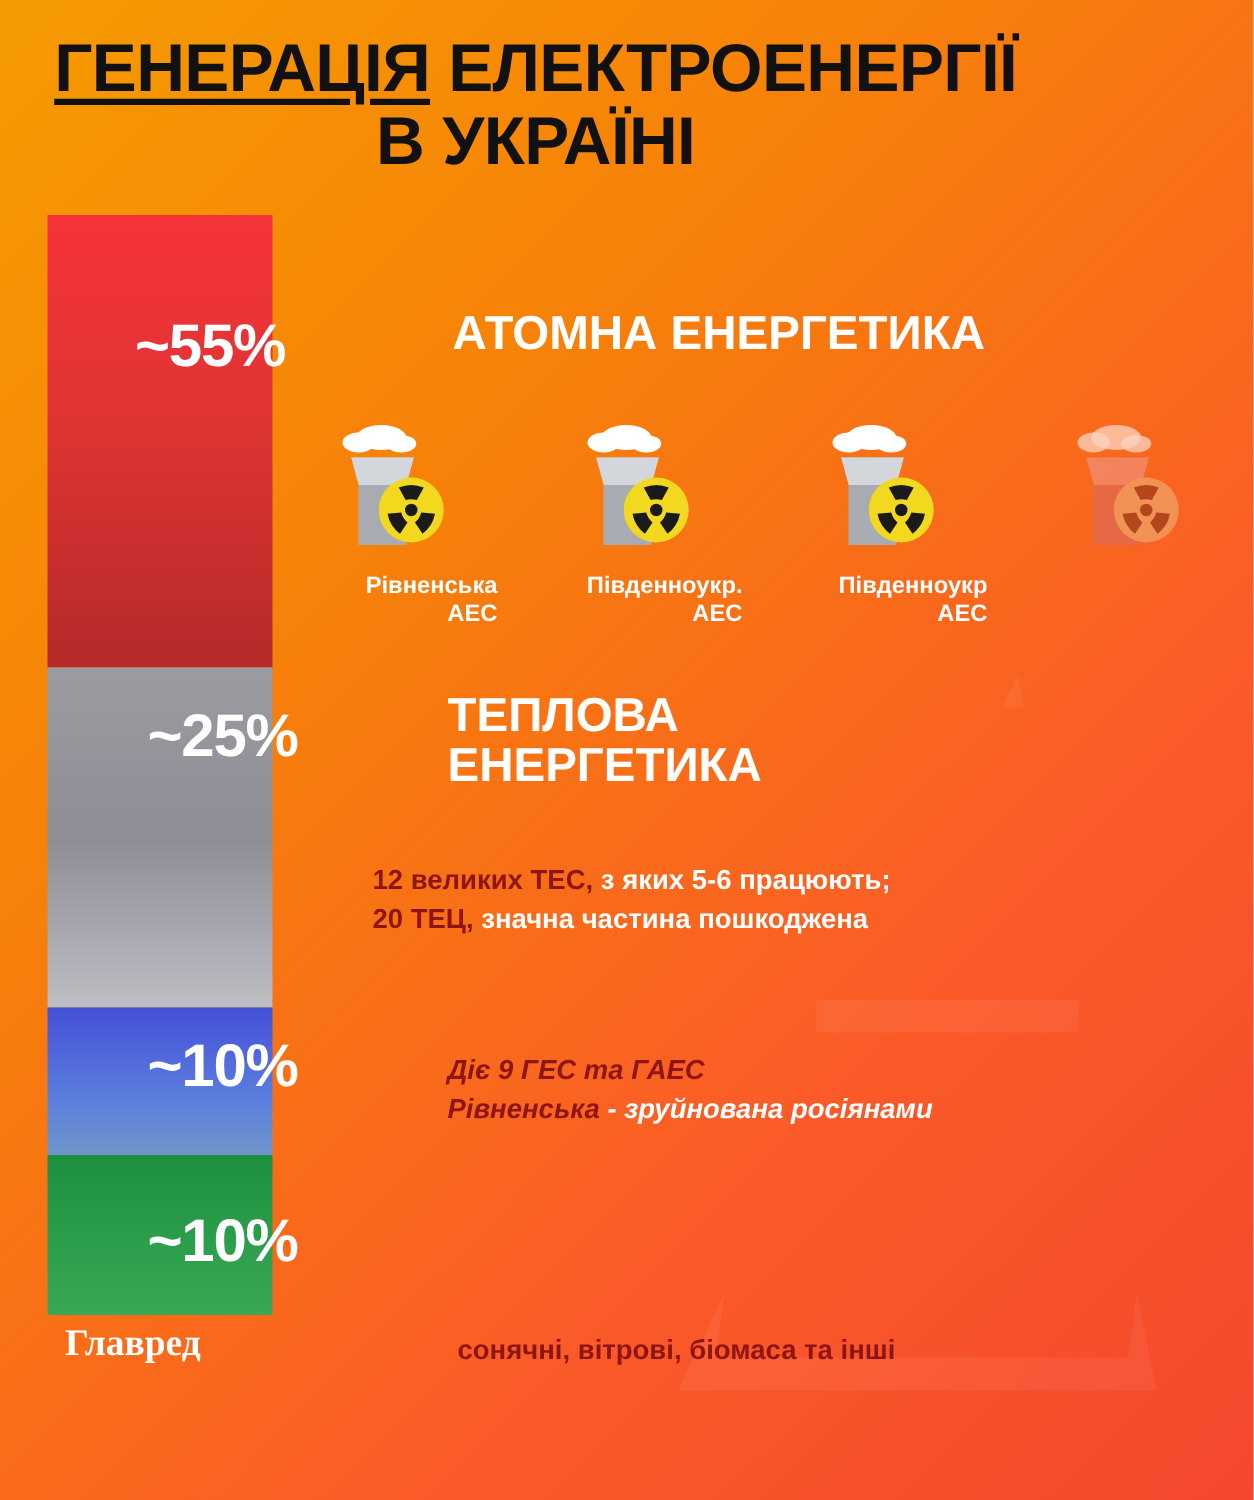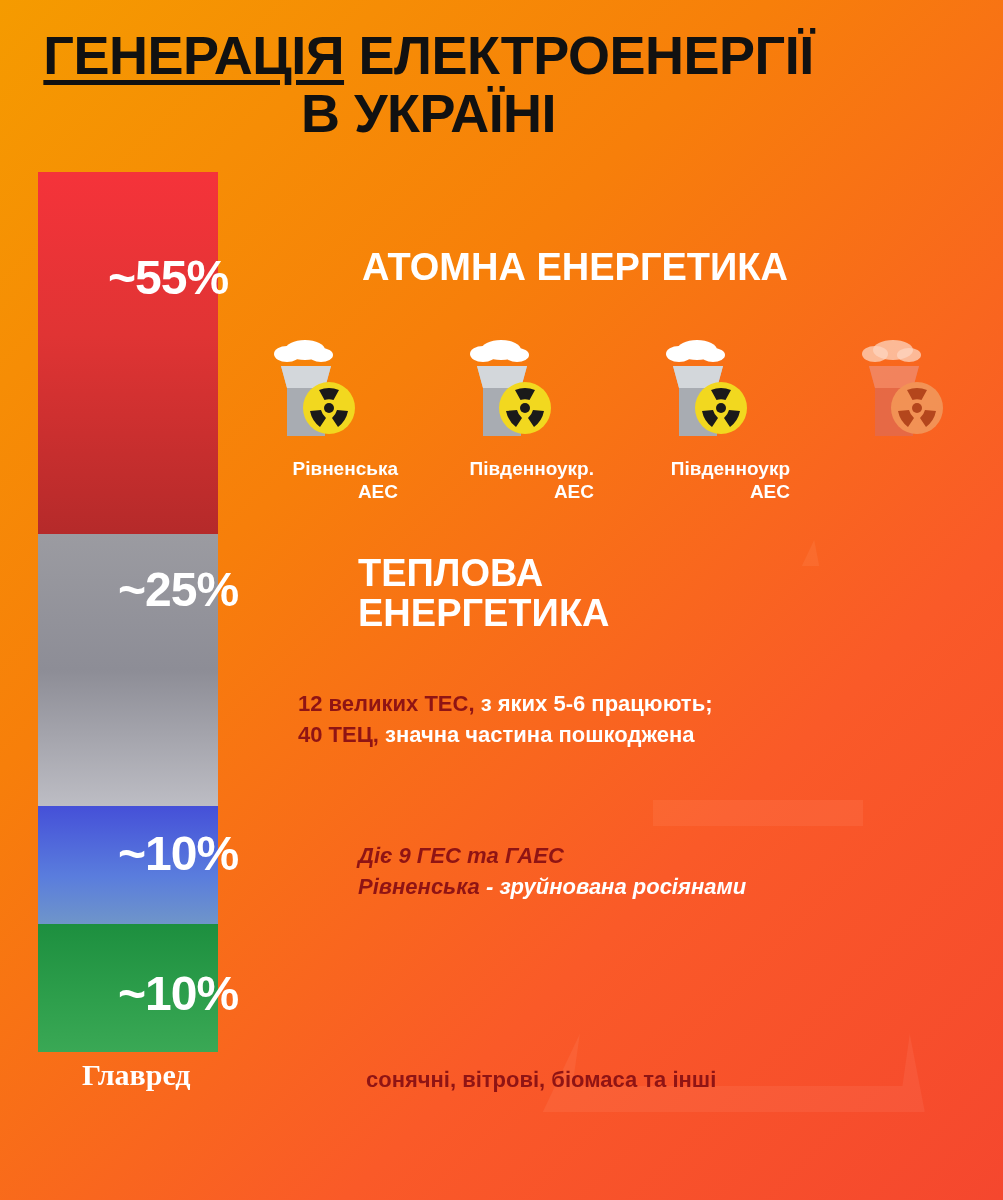--- a/index.html
+++ b/index.html
@@ -106,21 +106,20 @@
     background: linear-gradient(180deg, #1d8f3f 0%, #2e9f4c 60%, #3aa855 100%);
   }
   .brand {
     position: absolute;
     left: 52px;
     top: 1058px;
     font-size: 30px;
     font-weight: 700;
     color: #ffffff;
     font-family: "Liberation Serif", serif;
-    margin-left: 30px;
   }
 
   
   .pct {
     position: absolute;
     font-size: 48px;
     font-weight: 900;
     color: #ffffff;
     letter-spacing: -1px;
     white-space: nowrap;
@@ -303,21 +302,21 @@
             <path d="M-3,10 A 16 16 0 0 1 -8 2 L -19 3 A 26 26 0 0 0 -9 19 Z"></path>
           </g>
         </svg>
       </div>
     </div>
 
   </div>
 
   <div class="note n-thermal">
     <div><span class="dark">12 великих ТЕС,</span><span> з яких 5-6 працюють;</span></div>
-    <div><span class="dark">40 ТЕЦ,</span><span> значна частина пошкоджена</span></div>
+    <div><span class="dark">20 ТЕЦ,</span><span> значна частина пошкоджена</span></div>
   </div>
 
   <div class="note n-hydro">
     <div><span class="dark">Діє 9 ГЕС та ГАЕС</span></div>
     <div><span class="dark">Рівненська</span><span> - зруйнована росіянами</span></div>
   </div>
 
   <div class="note n-renew">
     <div><span class="dark">сонячні, вітрові, біомаса та інші</span></div>
   </div>

